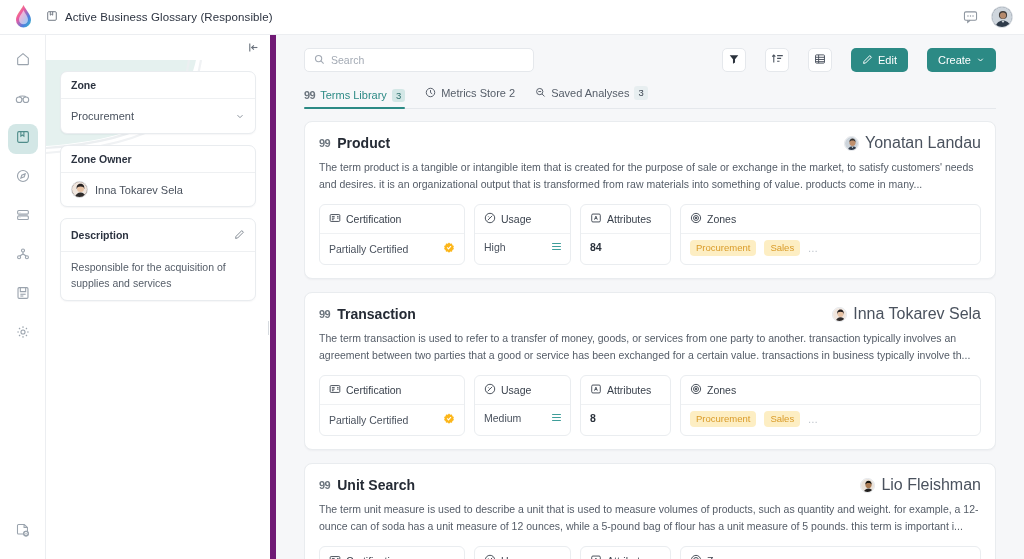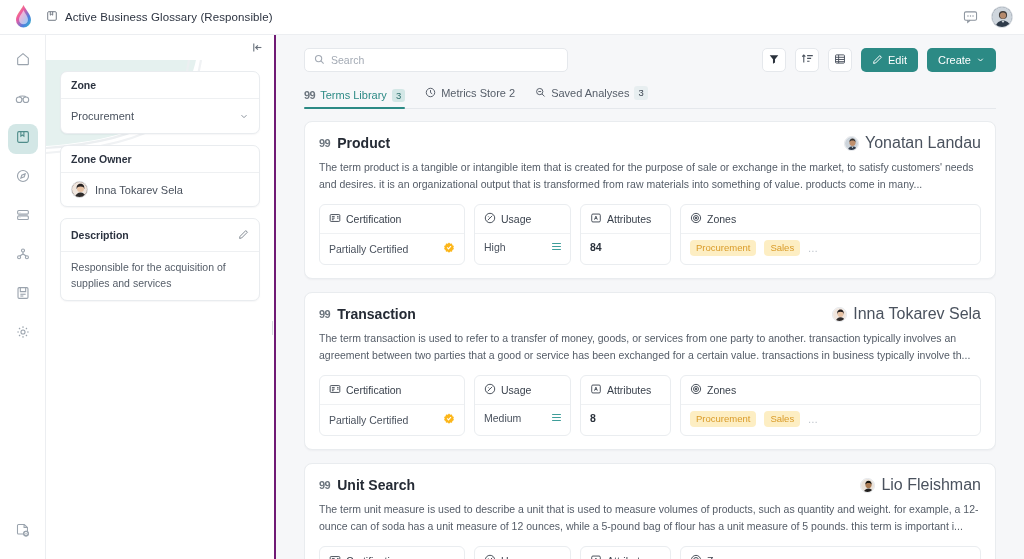--- a/index.html
+++ b/index.html
@@ -53,21 +53,21 @@
     width: 30px; height: 30px; border-radius: 8px;
     display: flex; align-items: center; justify-content: center;
     cursor: pointer; color: #9aa3ad;
   }
   .rail-item.active { background: #d3e7e6; color: #4f8c8a; }
   .rail-bottom { position: absolute; bottom: 12px; left: 50%; transform: translateX(-50%); }
 
   
   .lpanel {
     width: 230px; flex: 0 0 230px; background: #fff;
-    border-right: 2px solid #701a75;
+    border-right: 6px solid #701a75;
     position: relative; overflow: hidden;
   }
   .lpanel-head { height: 25px; display: flex; align-items: center; justify-content: flex-end; padding-right: 10px; position: relative; z-index: 3; background:#fff; }
   .collapse-btn { cursor: pointer; color: #6a727d; display:flex; }
   .deco { position: absolute; top: 25px; left: 0; width: 230px; height: 130px; overflow: hidden; z-index: 0; }
   .lpanel-content { position: relative; z-index: 2; padding: 11px 14px 0 14px; }
 
   .card-box {
     background: #fff; border: 1px solid #e9ecef; border-radius: 7px;
     margin-bottom: 11px; box-shadow: 0 1px 1.5px rgba(16,24,40,.04);
@@ -85,30 +85,30 @@
   .owner-av { width: 17px; height: 17px; border-radius: 50%; overflow: hidden; background:#6b5a52; flex:0 0 17px; border:1px solid #e3e6ea; }
   .owner-row .n { font-size: 11px; color: #4a525e; }
   .desc-text { font-size: 10.5px; color: #555d68; line-height: 1.5; }
   .grip { position: absolute; right: -4px; top: 282px; width: 9px; height: 22px; display:flex; align-items:center; justify-content:center; z-index: 5; cursor: col-resize; }
   .grip i { display:block; width:1px; height:14px; background:#d6dadf; margin:0 1px; }
 
   
   .main { flex: 1; background: #f6f7f9; min-width: 0; display: flex; flex-direction: column; padding: 0 28px; overflow: hidden; }
   .main-top { display: flex; align-items: center; padding-top: 13px; gap: 10px; }
   .search-box {
-    width: 264px; height: 24px; background: #fff;
+    width: 230px; height: 24px; background: #fff;
     border: 1px solid #e5e8ec; border-radius: 5px;
     display: flex; align-items: center; gap: 6px; padding: 0 9px;
   }
   .search-box input {
     border: none; outline: none; font-size: 10.5px; color: #3c434d;
     background: transparent; width: 100%; font-family: inherit;
   }
   .search-box input::placeholder { color: #a3aab4; }
-  .main-top-right { margin-left: auto; display: flex; align-items: center; gap: 9px; }
+  .main-top-right { margin-left: auto; display: flex; align-items: center; gap: 19px; }
   .sq-btn {
     width: 24px; height: 24px; background: #fff; border: 1px solid #e5e8ec;
     border-radius: 5px; display: flex; align-items: center; justify-content: center;
     cursor: pointer; color: #4a525e;
   }
   .teal-btn {
     height: 24px; background: #2c8a85; color: #fff; border-radius: 5px;
     display: flex; align-items: center; gap: 5px; padding: 0 11px;
     font-size: 11px; cursor: pointer; white-space: nowrap;
   }

